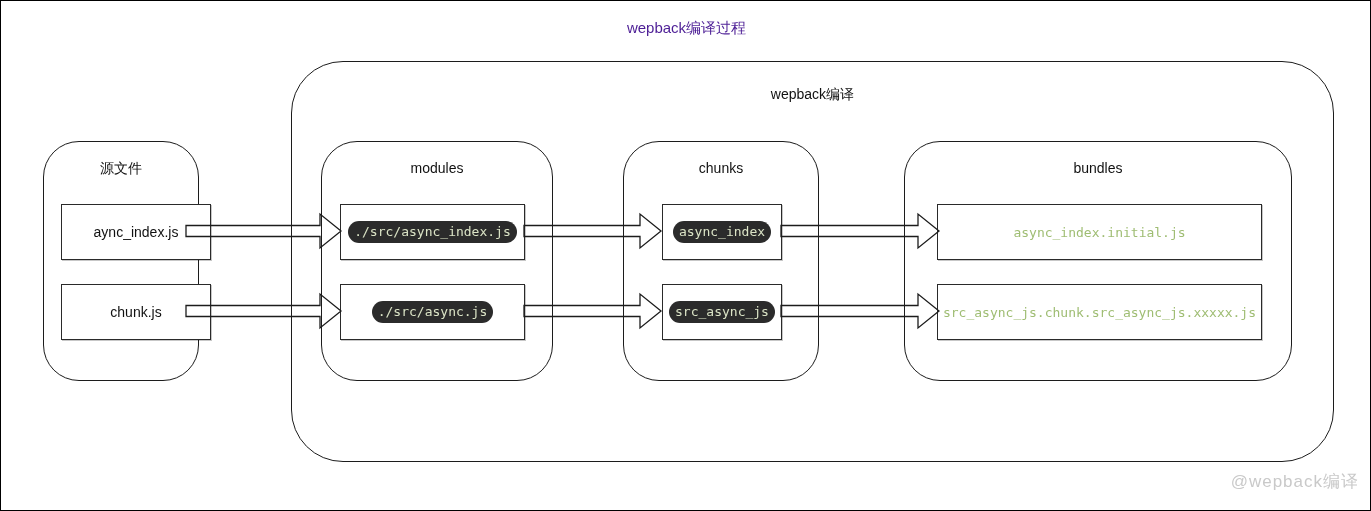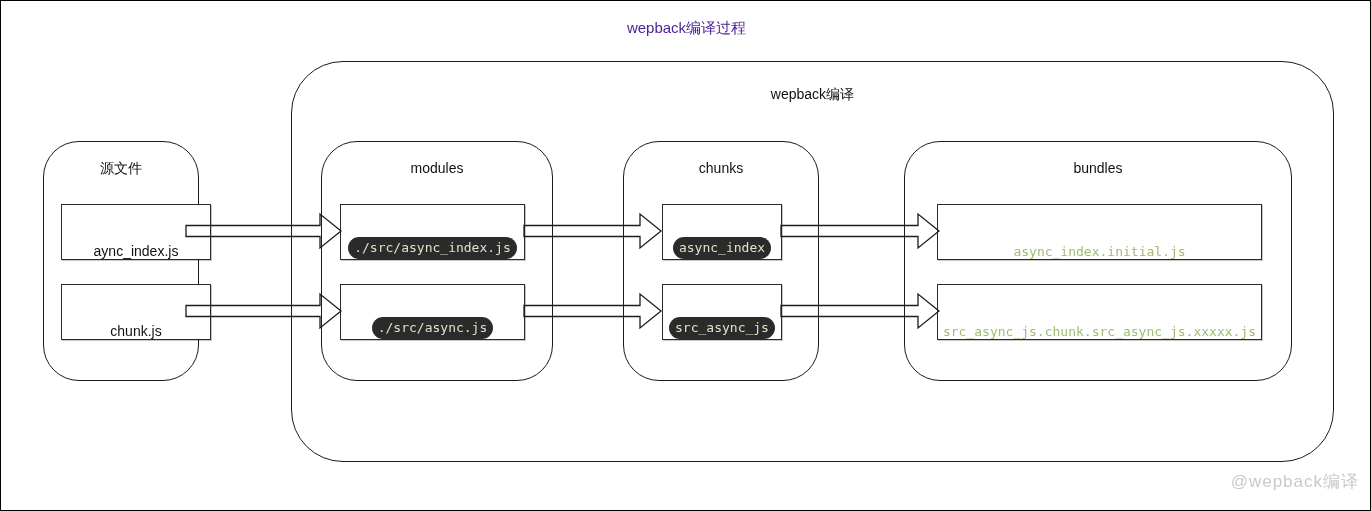--- a/index.html
+++ b/index.html
@@ -63,21 +63,21 @@
   .g-bundles { left: 903px; width: 388px; }
 
   .node {
     position: absolute;
     height: 56px;
     background: #fff;
     border: 1px solid #2a2a2a;
     box-shadow: 1px 1px 0 rgba(0,0,0,0.22);
     box-sizing: border-box;
     display: flex;
-    align-items: flex-end;
+    align-items: center;
     justify-content: center;
     font-size: 14px;
   }
   .row1 { top: 62px; }
   .row2 { top: 142px; }
   .g-source  .node { left: 17px; width: 150px; }
   .g-modules .node { left: 18px; width: 185px; }
   .g-chunks  .node { left: 38px; width: 120px; }
   .g-bundles .node { left: 32px; width: 325px; }
 

